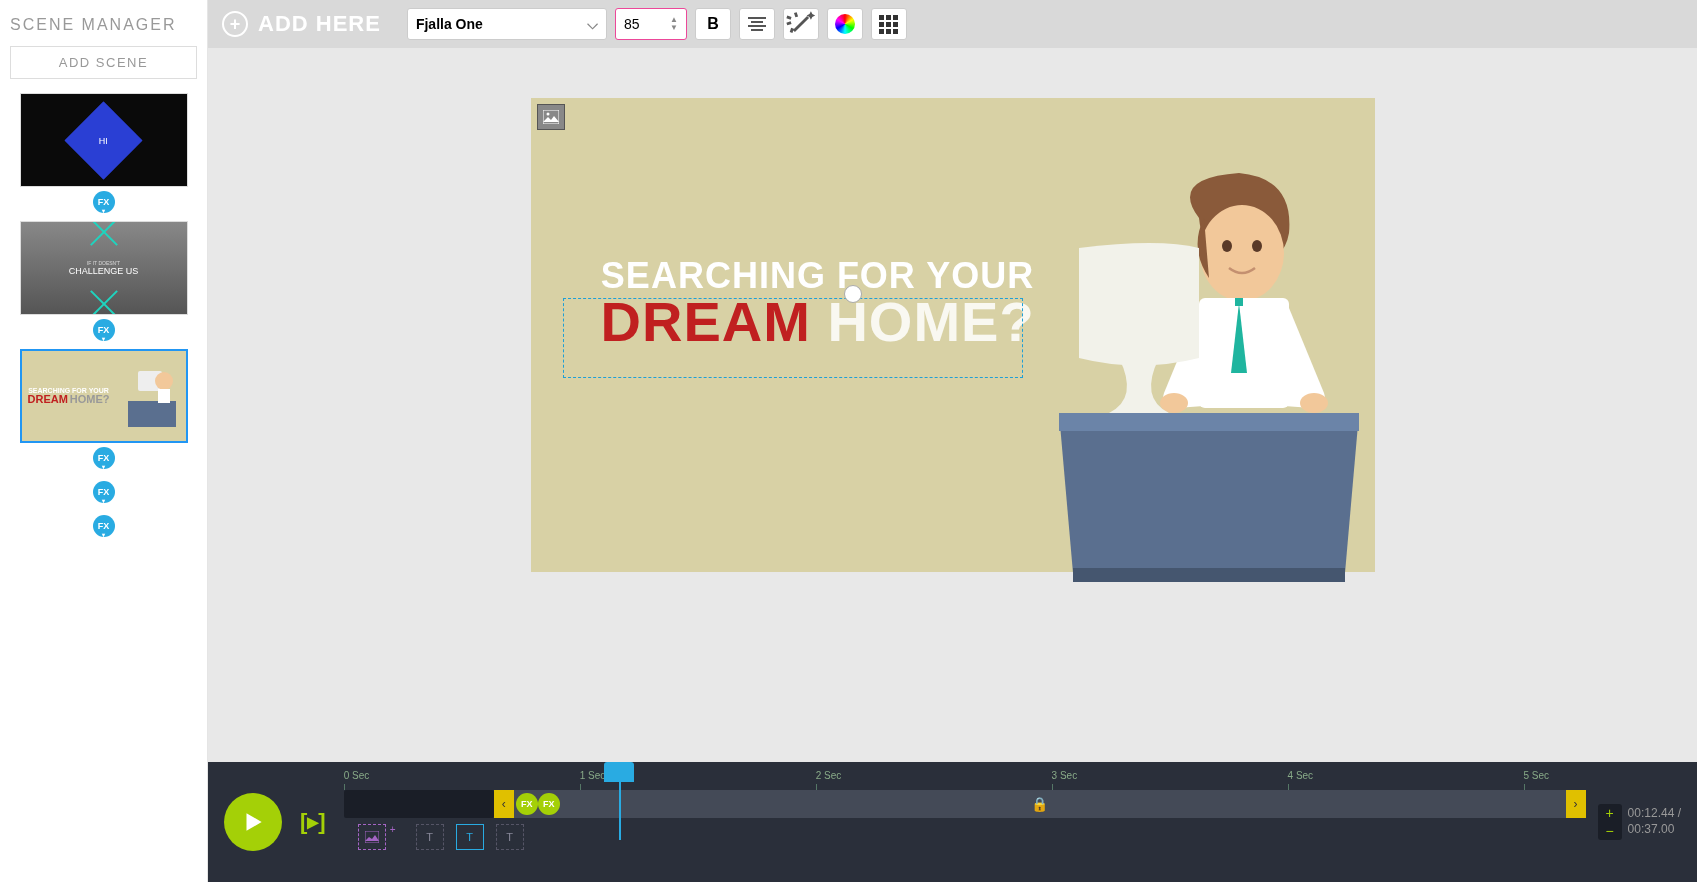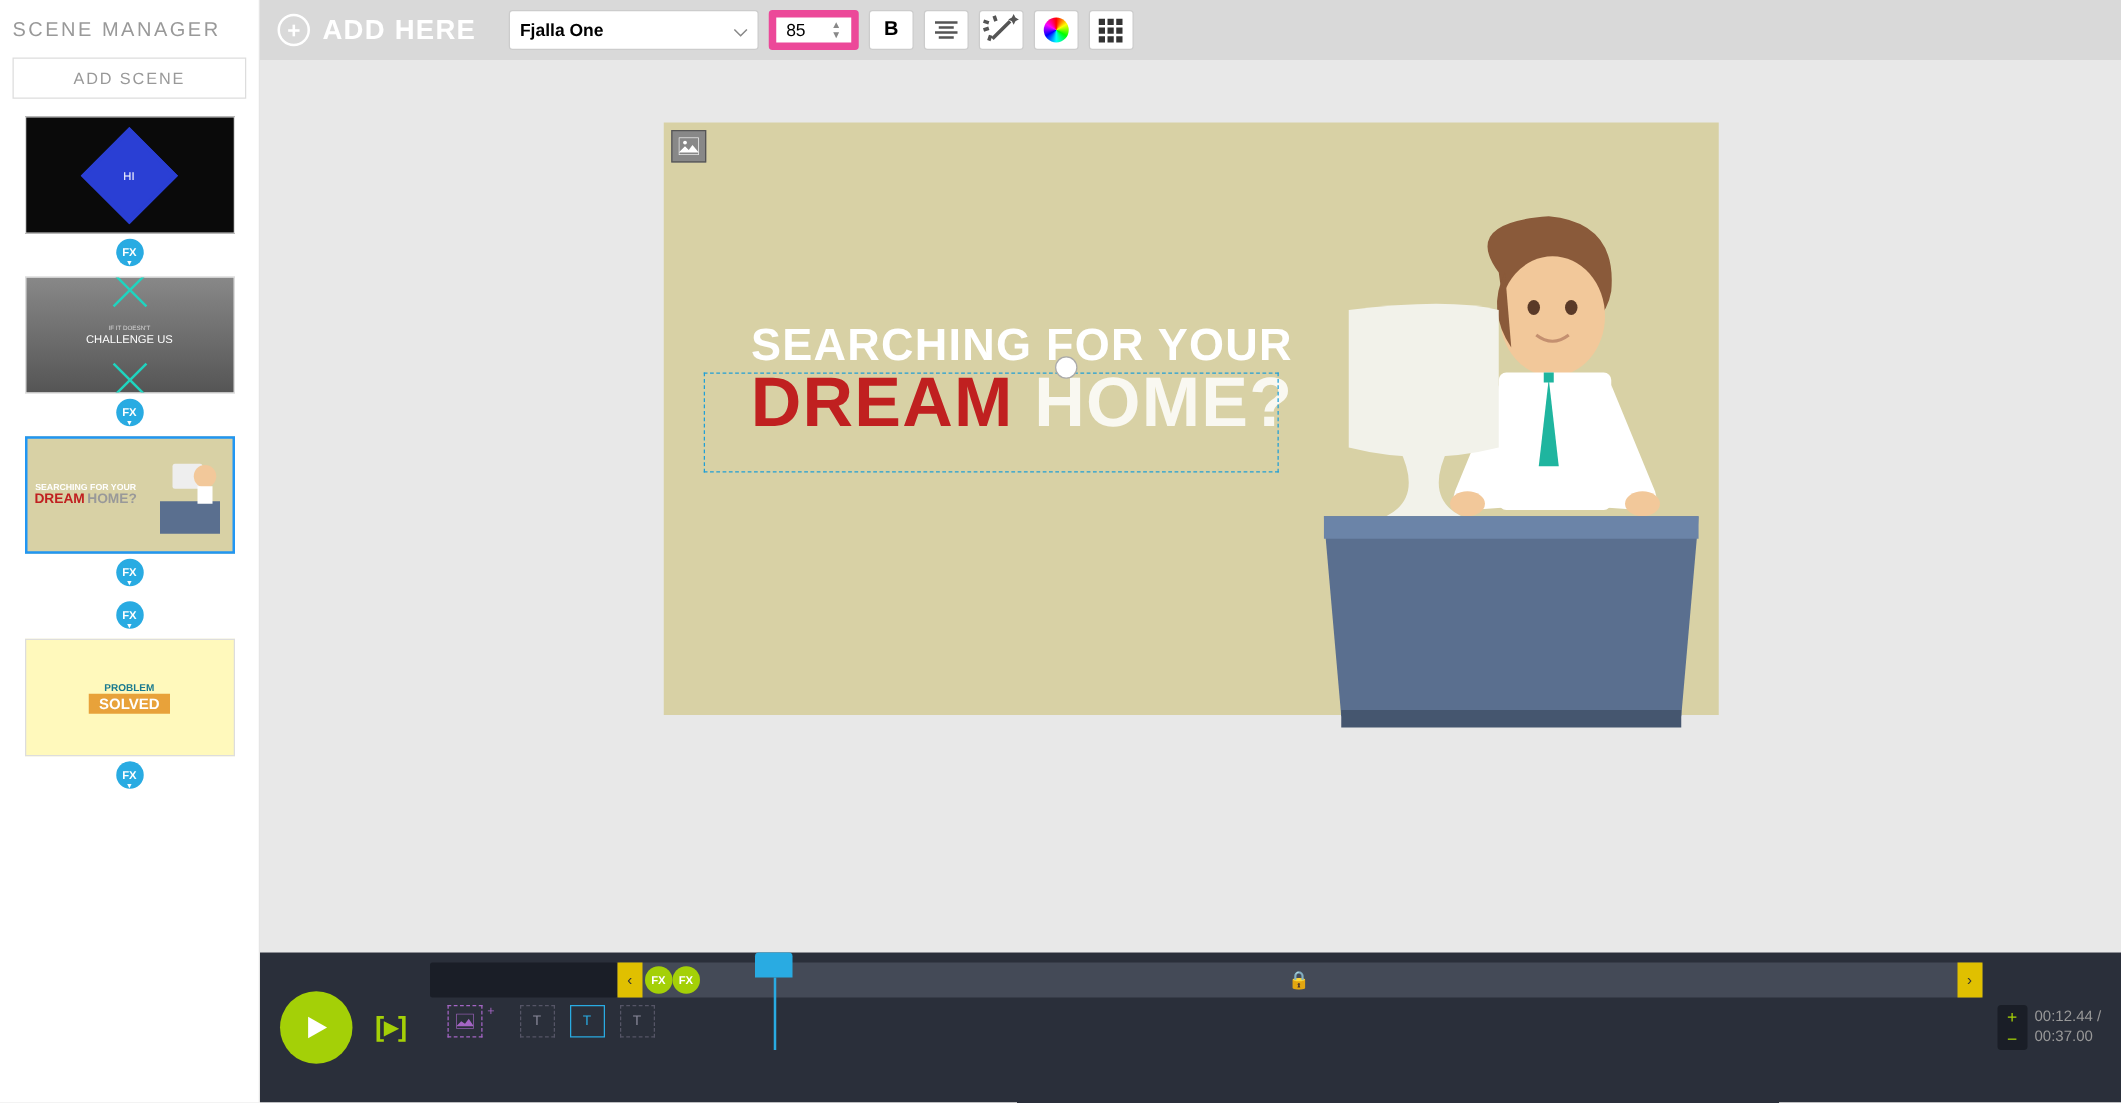--- a/index.html
+++ b/index.html
@@ -29,21 +29,21 @@
 
 
 .main { flex: 1; display: flex; flex-direction: column; }
 
 
 .top-toolbar { height: 48px; background: #d9d9d9; display: flex; align-items: center; padding: 0 14px; gap: 8px; }
 .add-text-group { display: flex; align-items: center; gap: 10px; color: #fff; }
 .add-text-plus { width: 26px; height: 26px; border: 2px solid #fff; border-radius: 50%; display: flex; align-items: center; justify-content: center; font-size: 18px; font-weight: bold; }
 .add-text-label { font-size: 22px; font-weight: 600; letter-spacing: 1px; }
 .font-select { width: 200px; height: 32px; background: #fff; border: 1px solid #ccc; border-radius: 3px; padding: 0 8px; font-size: 14px; font-weight: bold; display: flex; align-items: center; justify-content: space-between; cursor: pointer; }
-.size-input { width: 72px; height: 32px; background: #fff; border: 6px solid #ec4899; border-radius: 3px; padding: 0 8px; font-size: 14px; display:flex;align-items:center;justify-content:space-between; }
+.size-input { width: 72px; height: 32px; background: #fff; border: 1px solid #ec4899; border-radius: 3px; padding: 0 8px; font-size: 14px; display:flex;align-items:center;justify-content:space-between; }
 .size-input .stepper{font-size:8px;line-height:1;color:#888;display:flex;flex-direction:column;}
 .tool-btn { width: 36px; height: 32px; background: #fff; border: 1px solid #ccc; border-radius: 3px; display: flex; align-items: center; justify-content: center; cursor: pointer; font-size: 16px; font-weight: bold; }
 .align-btn { display:flex;flex-direction:column;gap:2px;padding:6px;}
 .align-btn span{width:18px;height:2px;background:#555;}
 .color-circle{width:20px;height:20px;border-radius:50%;background:conic-gradient(red,yellow,lime,cyan,blue,magenta,red);}
 .grid-btn{display:grid;grid-template-columns:repeat(3,5px);grid-template-rows:repeat(3,5px);gap:2px;}
 .grid-btn span{background:#333;}
 
 
 .canvas-area { flex: 1; background: #e8e8e8; display: flex; align-items: flex-start; justify-content: center; padding-top: 50px; overflow:auto; }
@@ -132,26 +132,20 @@
       </svg>
     </div>
     <div class="fx-badge">FX</div>
   </div>
 
   <div class="scene-thumb-wrap">
     <div class="fx-badge">FX</div>
   </div>
 
   <div class="scene-thumb-wrap">
-    <div class="scene-thumb thumb5">
-      <div style="text-align:center;">
-        <div style="font-size:8px;color:#1a7a8f;font-weight:bold;">PROBLEM</div>
-        <div style="background:#e8a23a;color:#fff;font-size:12px;font-weight:900;padding:1px 8px;">SOLVED</div>
-      </div>
-    </div>
     <div class="fx-badge">FX</div>
   </div>
 </div>
 
 <div class="main">
 
   <div class="top-toolbar">
     <div class="add-text-group">
       <div class="add-text-plus">+</div>
       <div class="add-text-label">ADD HERE</div>
@@ -246,20 +240,28 @@
 
   <div class="timeline">
     <div class="play-btn">
       <svg viewBox="0 0 24 24">
           <path d="M6 4l14 8-14 8z"></path>
         </svg>
     </div>
     <div class="bracket-btn">[▸]</div>
 
     <div class="timeline-track-wrap">
+      <div class="ruler">
+        <div class="ruler-mark" style="left:0%;">0 Sec</div>
+        <div class="ruler-mark" style="left:19%;">1 Sec</div>
+        <div class="ruler-mark" style="left:38%;">2 Sec</div>
+        <div class="ruler-mark" style="left:57%;">3 Sec</div>
+        <div class="ruler-mark" style="left:76%;">4 Sec</div>
+        <div class="ruler-mark" style="left:95%;">5 Sec</div>
+      </div>
       <div style="display:flex;gap:0;align-items:center;">
         <div class="dark-track"></div>
         <div class="track-bar" style="flex:1;">
           <div class="handle-left">‹</div>
           <div class="fx-in">FX</div>
           <div class="lock">🔒</div>
           <div class="fx-out">FX</div>
           <div class="handle-right">›</div>
         </div>
       </div>

